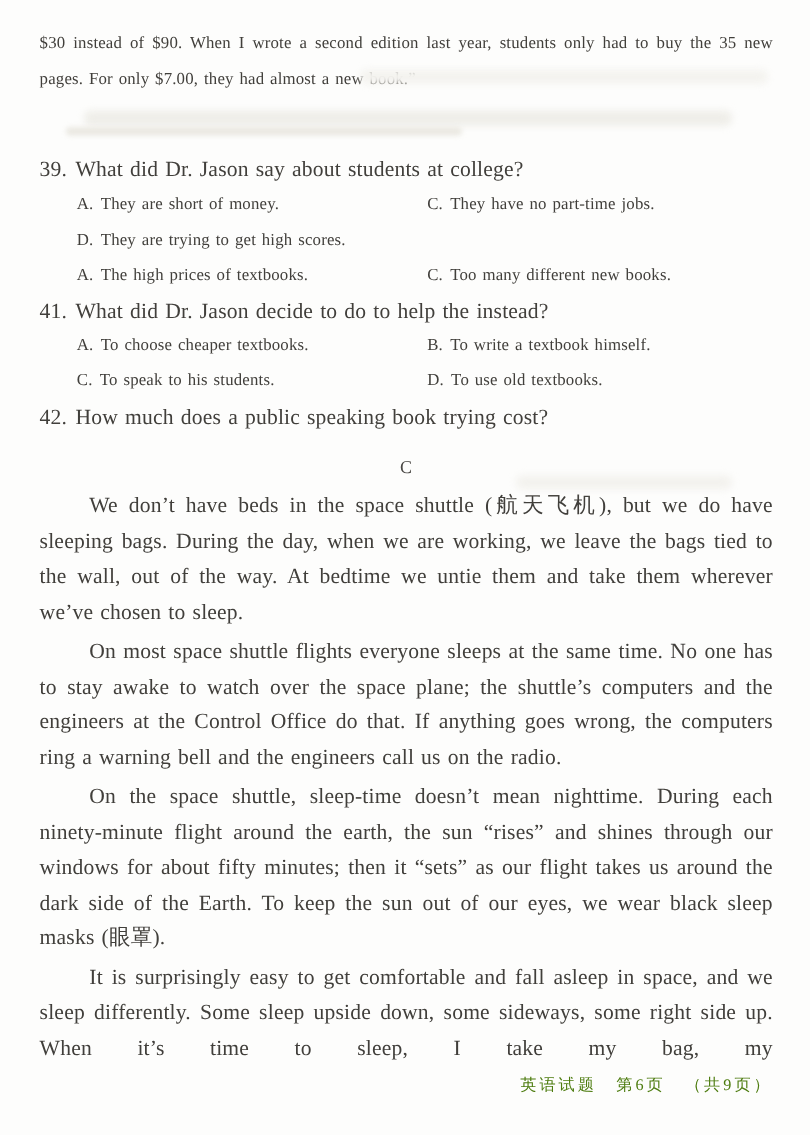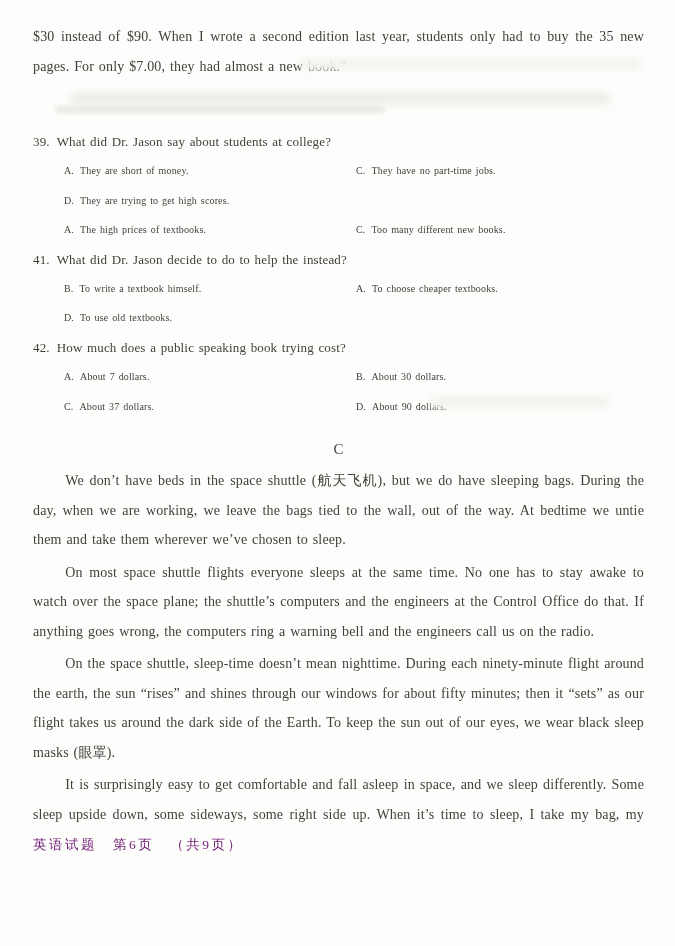--- a/index.html
+++ b/index.html
@@ -32,59 +32,59 @@
   .smudge.s3 { left: 300px; top: 58px;  width: 340px; height: 12px; background:#f4f3ef; }
   .smudge.s4 { left: 430px; top: 396px; width: 180px; height: 12px; background:#f3f2ee; }
 
   .intro {
     font-size: 14px;
     line-height: 29.5px;
     text-align: justify;
   }
   .questions { margin-top: 46px; }
   .q-line {
-    font-size: 13px;
+    font-size: 18px;
     line-height: 29.4px;
     white-space: nowrap;
   }
   .qnum { margin-right: 7px; }
   .qbold { font-weight: bold; }
   .opts {
     margin-left: 31px;
     display: grid;
     grid-template-columns: 292px 1fr;
-    font-size: 10px;
+    font-size: 14px;
     line-height: 29.4px;
   }
   .optlabel { margin-right: 6px; }
 
   .section-label {
     margin-top: 14px;
     text-align: center;
     font-size: 15px;
     line-height: 29px;
     color: #4a4845;
   }
   .passage { margin-top: 2px; }
   .passage p {
-    font-size: 14px;
+    font-size: 18px;
     line-height: 29.5px;
     text-align: justify;
     text-indent: 2.3em;
     margin-bottom: 3px;
     font-family: Liberation Serif, serif;
   }
   .passage p.fill-last { text-align-last: justify; }
 
   .footer {
     margin-top: 7px;
-    text-align: left;
+    text-align: right;
     font-size: 13.5px;
     letter-spacing: 2.5px;
-    color: #701a75;
+    color: #4d7c0f;
   }
 </style>
 </head>
 <body>
 
 <div class="page">
 
   <div class="smudge s1"></div>
   <div class="smudge s2"></div>
   <div class="smudge s3"></div>
@@ -110,35 +110,30 @@
         <div><span class="optlabel">A.</span><span>The high prices of textbooks.</span></div>
         <div><span class="optlabel">C.</span><span>Too many different new books.</span></div>
       </div>
     </div>
 
     <div>
       <div class="q-line">
         <span class="qnum">41.</span><span>What did Dr. Jason decide to do to help the instead?</span><span class="qbold"></span><span></span>
       </div>
       <div class="opts">
+        <div><span class="optlabel">A.</span><span>To choose cheaper textbooks.</span></div>
         <div><span class="optlabel">B.</span><span>To write a textbook himself.</span></div>
-        <div><span class="optlabel">A.</span><span>To choose cheaper textbooks.</span></div>
+        <div><span class="optlabel">C.</span><span>To speak to his students.</span></div>
         <div><span class="optlabel">D.</span><span>To use old textbooks.</span></div>
       </div>
     </div>
 
     <div>
       <div class="q-line">
         <span class="qnum">42.</span><span>How much does a public speaking book trying cost?</span><span class="qbold"></span><span></span>
-      </div>
-      <div class="opts">
-        <div><span class="optlabel">A.</span><span>About 7 dollars.</span></div>
-        <div><span class="optlabel">B.</span><span>About 30 dollars.</span></div>
-        <div><span class="optlabel">C.</span><span>About 37 dollars.</span></div>
-        <div><span class="optlabel">D.</span><span>About 90 dollars.</span></div>
       </div>
     </div>
 
   </div>
 
   <div class="section-label">C</div>
 
   <div class="passage">
     <p>We don’t have beds in the space shuttle (航天飞机), but we do have sleeping bags. During the day, when we are working, we leave the bags tied to the wall, out of the way. At bedtime we untie them and take them wherever we’ve chosen to sleep.</p>
     <p>On most space shuttle flights everyone sleeps at the same time. No one has to stay awake to watch over the space plane; the shuttle’s computers and the engineers at the Control Office do that. If anything goes wrong, the computers ring a warning bell and the engineers call us on the radio.</p>

